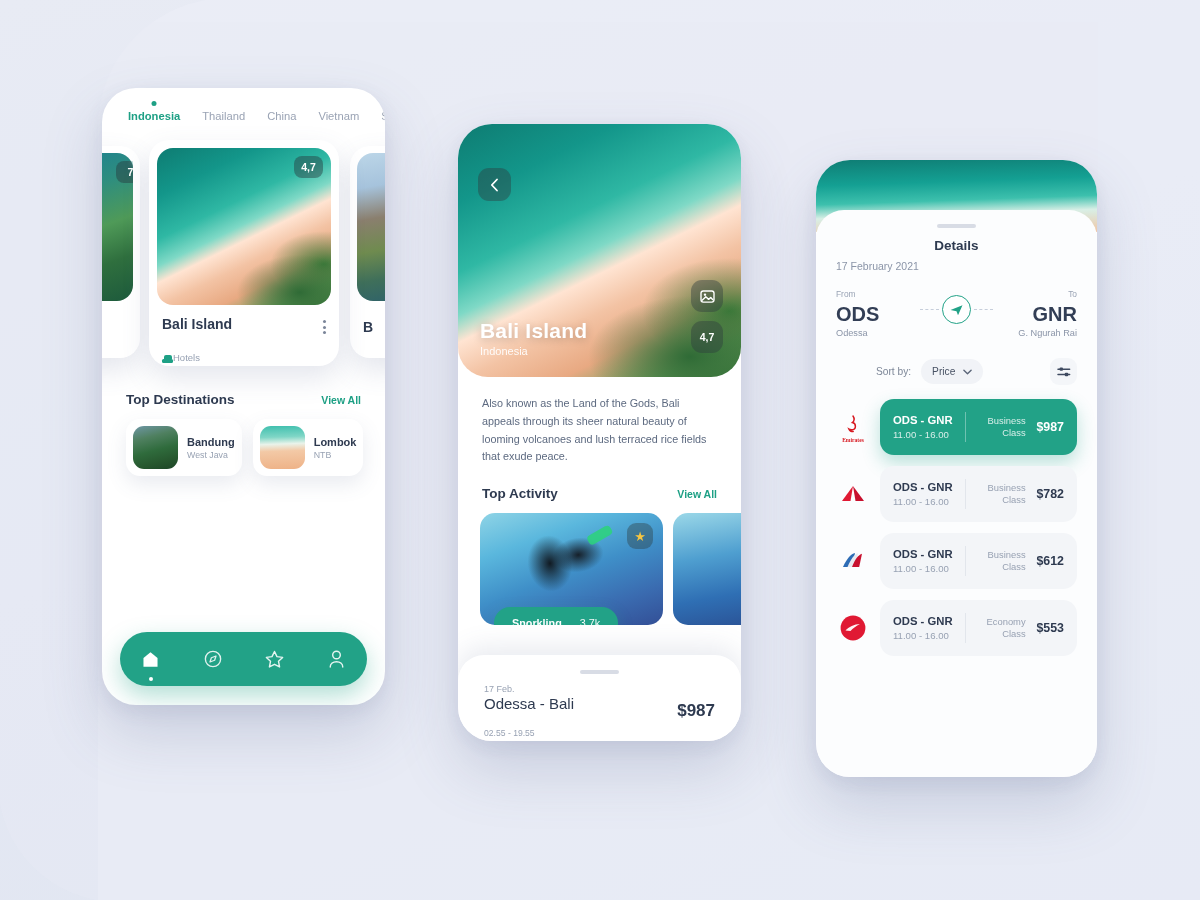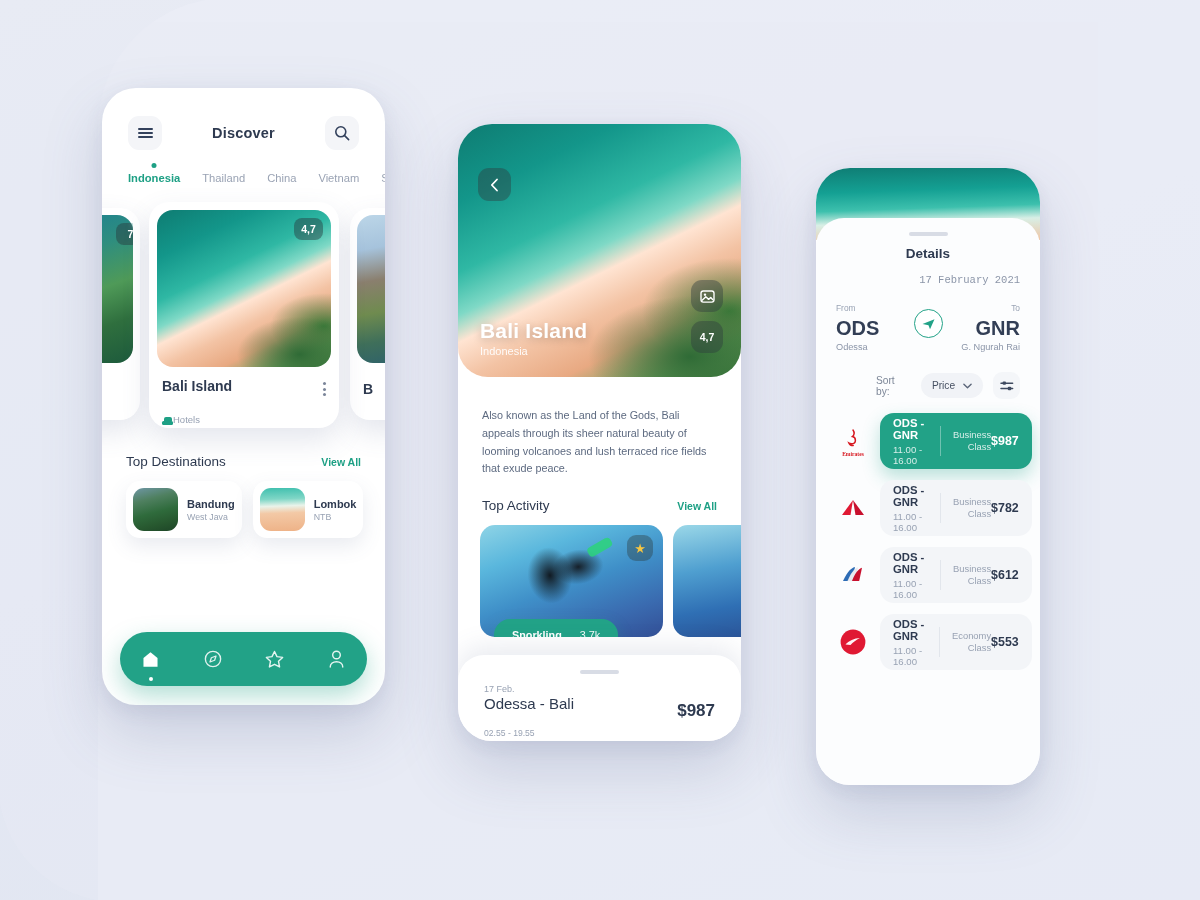--- a/index.html
+++ b/index.html
@@ -78,21 +78,21 @@
   .c-info { padding: 11px 13px 0 13px; display:flex; justify-content:space-between; align-items:flex-start; }
   .c-name { font-size: 14px; font-weight: 700; color:#2e3a50; }
   .c-sub { font-size: 9.5px; color:#96a0b2; margin-top: 20px; display:flex; align-items:flex-end; }
   .kebab { display:flex; flex-direction:column; gap:2.5px; padding-top:4px; }
   .kebab i { width:3px;height:3px;border-radius:50%;background:#7b8599; display:block; }
   .hotel-ico { width:11px;height:8px; position:relative; display:inline-block; }
   .hotel-ico:before{content:'';position:absolute;left:0;bottom:0;width:11px;height:4px;background:#1ea085;border-radius:1.5px;}
   .hotel-ico:after{content:'';position:absolute;left:1.5px;top:0;width:8px;height:3.5px;background:#1ea085;border-radius:2px 2px 0 0;}
 
   .sec-head { display:flex; justify-content:space-between; align-items:baseline; padding: 20px 24px 0 24px; }
-  .sec-title { font-size: 13.5px; font-weight: 400; color:#2e3a50; }
+  .sec-title { font-size: 13.5px; font-weight: 700; color:#2e3a50; }
   .sec-link { font-size: 10.5px; font-weight:700; color:#1ea085; }
 
   .dest-row { display:flex; gap: 11px; padding: 12px 24px 0 24px; }
   .dest {
     flex:1; background:#fff; border-radius: 14px; padding: 7px;
     box-shadow: 0 8px 20px rgba(86,98,140,.13);
     display:flex; align-items:center; gap: 9px;
   }
   .dest-img { width: 45px; height: 43px; border-radius: 11px; flex:none; }
   .dest-name { font-size: 11px; font-weight: 700; color:#2e3a50; }
@@ -112,21 +112,21 @@
   .p2-hero { position: relative; height: 253px; border-radius: 30px; overflow: hidden; }
   .hero-back {
     position:absolute; left:20px; top:44px; width:33px;height:33px;border-radius:11px;
     background: rgba(45,60,62,.42); display:flex;align-items:center;justify-content:center;
   }
   .hero-actions { position:absolute; right:18px; bottom:24px; display:flex; flex-direction:column; gap:9px; align-items:center; }
   .hero-btn { width:32px;height:32px;border-radius:11px;background: rgba(45,60,62,.42); display:flex;align-items:center;justify-content:center; color:#fff; font-size:10.5px; font-weight:700; }
   .hero-txt { position:absolute; left:22px; bottom:20px; color:#fff; }
   .hero-title { font-size: 21px; font-weight: 700; letter-spacing:.2px; text-shadow: 0 2px 8px rgba(0,0,0,.22); }
   .hero-sub { font-size: 11px; opacity:.92; margin-top:2px; }
-  .p2-desc { padding: 30px 24px 0 24px; font-size: 10.8px; line-height: 1.65; color:#5d6a80; }
+  .p2-desc { padding: 18px 24px 0 24px; font-size: 10.8px; line-height: 1.65; color:#5d6a80; }
   .p2-sec { display:flex; justify-content:space-between; align-items:baseline; padding: 20px 24px 0 24px; }
   .act-row { display:flex; gap: 10px; padding: 12px 0 0 22px; overflow:hidden; }
   .act {
     position:relative; border-radius: 15px; overflow:hidden; flex:none;
     width: 183px; height: 112px;
   }
   .act.second { width: 110px; }
   .act-star {
     position:absolute; right:10px; top:10px; width:26px;height:26px;border-radius:9px;
     background: rgba(45,60,62,.40); display:flex;align-items:center;justify-content:center; font-size:13px; color:#f5c542;
@@ -144,28 +144,28 @@
     padding: 15px 26px 0 26px;
   }
   .handle { width: 39px; height:4px; border-radius:2px; background:#d8dce5; margin: 0 auto 10px auto; }
   .sheet-row { display:flex; justify-content:space-between; align-items:center; }
   .sh-date { font-size: 9px; color:#98a2b3; }
   .sh-route { font-size: 15px; font-weight: 400; color:#2e3a50; margin-top:1px; }
   .sh-time { font-size: 8.6px; color:#98a2b3; margin-top:16px; }
   .sh-price { font-size: 17px; font-weight: 700; color:#2e3a50; }
 
   
-  #phone3 { left: 816px; top: 168px; width: 224px; height: 617px; }
+  #phone3 { left: 816px; top: 160px; width: 281px; height: 617px; }
   .p3-hero { height: 72px; position: relative; }
   .p3-sheet {
     position:absolute; left:0; right:0; top: 50px; bottom:0; background:#fcfdfe;
     border-radius: 28px 28px 34px 34px; padding: 14px 20px 0 20px;
   }
   .p3-title { text-align:center; font-size: 13.5px; font-weight:700; color:#2e3a50; margin-top: 6px; }
-  .p3-date { text-align:right; font-size: 10.5px; color:#8b95a8; margin-top: 13px; font-family: Liberation Mono, monospace; }
+  .p3-date { text-align:left; font-size: 10.5px; color:#8b95a8; margin-top: 7px; }
   .route { display:flex; align-items:flex-end; justify-content:space-between; margin-top: 17px; }
   .r-side { width: 84px; }
   .r-side.right { text-align: right; }
   .r-lab { font-size: 8.4px; color:#9aa4b5; }
   .r-code { font-size: 20px; font-weight:700; color:#323e55; line-height:1.1; margin-top:4px; }
   .r-city { font-size: 9.2px; color:#8b95a8; margin-top: 3px; }
   .r-mid { flex:1; display:flex; align-items:center; justify-content:center; position:relative; padding-bottom: 14px; }
   .dash { flex:1; border-top: 1.5px dashed #c6cedb; }
   .plane-circ {
     width: 29px;height:29px;border-radius:50%; border: 1.6px solid #22a287;
@@ -241,36 +241,20 @@
 </style>
 </head>
 <body>
 
 <div class="bg-sheet"></div>
 <div class="bg-corner"></div>
 <div class="bg-corner2"></div>
 
 <div class="phone" id="phone1">
 
-  <div class="p1-head">
-    <div class="icon-btn">
-      <div class="ham">
-        <span></span>
-          <span></span>
-          <span></span>
-      </div>
-    </div>
-    <div class="p1-title">Discover</div>
-    <div class="icon-btn">
-      <svg width="16" height="16" viewBox="0 0 16 16">
-        <circle cx="6.8" cy="6.8" r="5" fill="none" stroke="#33415c" stroke-width="1.6"></circle>
-        <line x1="10.6" y1="10.6" x2="14.6" y2="14.6" stroke="#33415c" stroke-width="1.6" stroke-linecap="round"></line>
-      </svg>
-    </div>
-  </div>
 
   <div class="tabs">
     <div class="tab active">
       <span class="dot"></span>
       <span>Indonesia</span>
     </div>
     <div class="tab">Thailand</div>
     <div class="tab">China</div>
     <div class="tab">Vietnam</div>
     <div class="tab">S</div>

